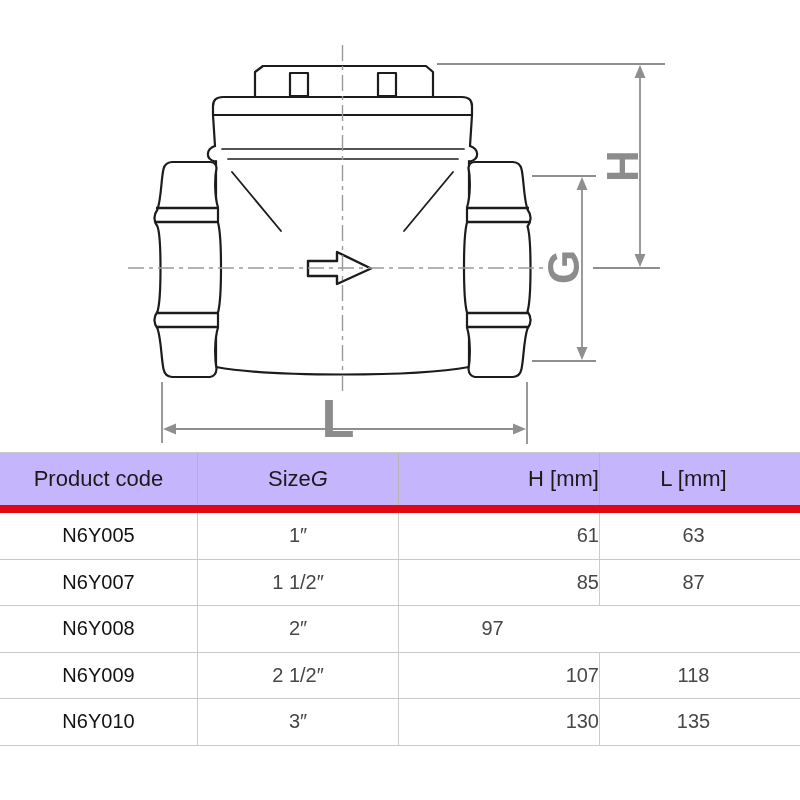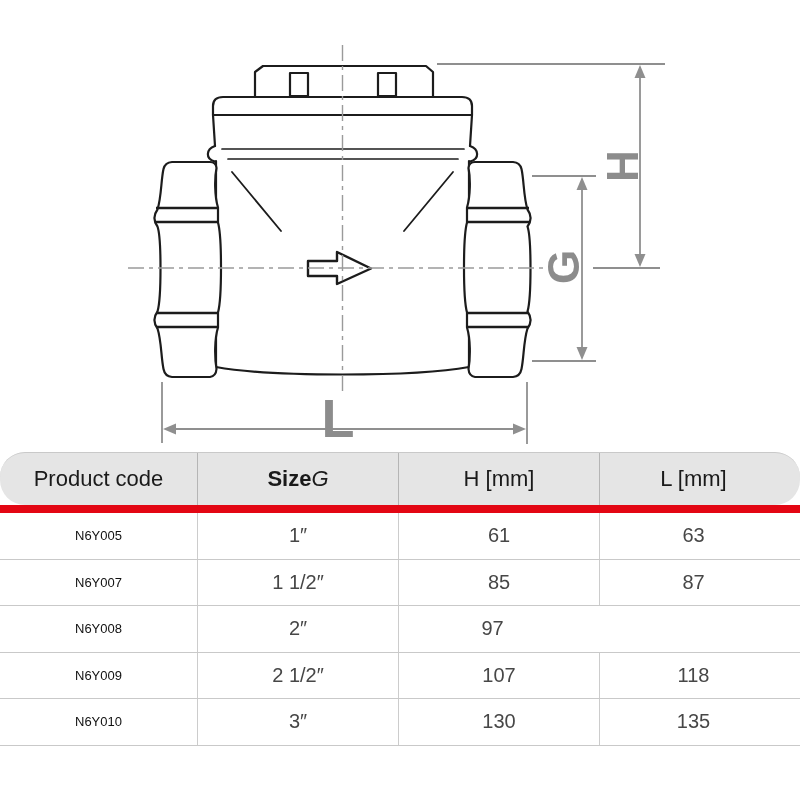--- a/index.html
+++ b/index.html
@@ -10,27 +10,27 @@
 
   
   #spec-table{position:absolute;top:452px;left:0;width:800px;}
   .t-header{display:flex;height:52px;background:#e9e9e9;border-top:1px solid #c9c9c9;}
   .t-header .cell{font-size:22px;color:#1a1a1a;}
   .accent-bar{height:8px;width:800px;background:#e30613;}
   .t-row{display:flex;height:45.5px;border-bottom:1px solid #c9c9c9;background:#fff;}
   .cell{display:flex;align-items:center;justify-content:center;box-sizing:border-box;}
   .c1{width:197px;}
   .c2{width:201px;border-left:1px solid #b5b5b5;}
-  .c3{width:201px;border-left:1px solid #b5b5b5;}
+  .c3{width:201px;border-left:1px solid #b5b5b5;justify-content:flex-end;}
   .c4{width:188px;border-left:1px solid #b5b5b5;}
   .t-row .c2,.t-row .c3,.t-row .c4{border-left:1px solid #cccccc;}
-  .code-cell{font-size:13px;color:#111111;}
+  .code-cell{font-size:20px;color:#111111;}
   .val-cell{font-size:20px;color:#474747;}
   .it{font-style:italic;margin-left:5px;}
-  .sp{font-weight:bold;}
+  .sp{}
 </style>
 </head>
 <body>
 
 <div id="page">
 
   <svg id="drawing" width="800" height="452" viewBox="0 0 800 452">
 
     <g stroke="#1c1c1c" stroke-width="2.2" fill="#ffffff" stroke-linejoin="round">
       <path d="M 255,97 L 255,72 L 263,66 L 426,66 L 433,72 L 433,97 Z"></path>
@@ -127,21 +127,21 @@
       <g stroke="none" fill="#8f8f8f">
         <path d="M 163,429 L 176,423.5 L 176,434.5 Z"></path>
         <path d="M 526,429 L 513,423.5 L 513,434.5 Z"></path>
       </g>
     </g>
     <text class="dim-label" font-size="54" text-anchor="middle" x="338" y="437">L</text>
   </svg>
 
   <div id="spec-table">
 
-    <div class="t-header" style="background: #e5e5e5; border-radius: 25px;">
+    <div class="t-header" style="background: #c4b5fd;">
       <div class="cell c1">
         <span>Product code</span>
       </div>
       <div class="cell c2">
         <span class="sp">Size</span>
           <span class="it" style="margin-left:0">G</span>
       </div>
       <div class="cell c3">
         <span>H [mm]</span>
       </div>

